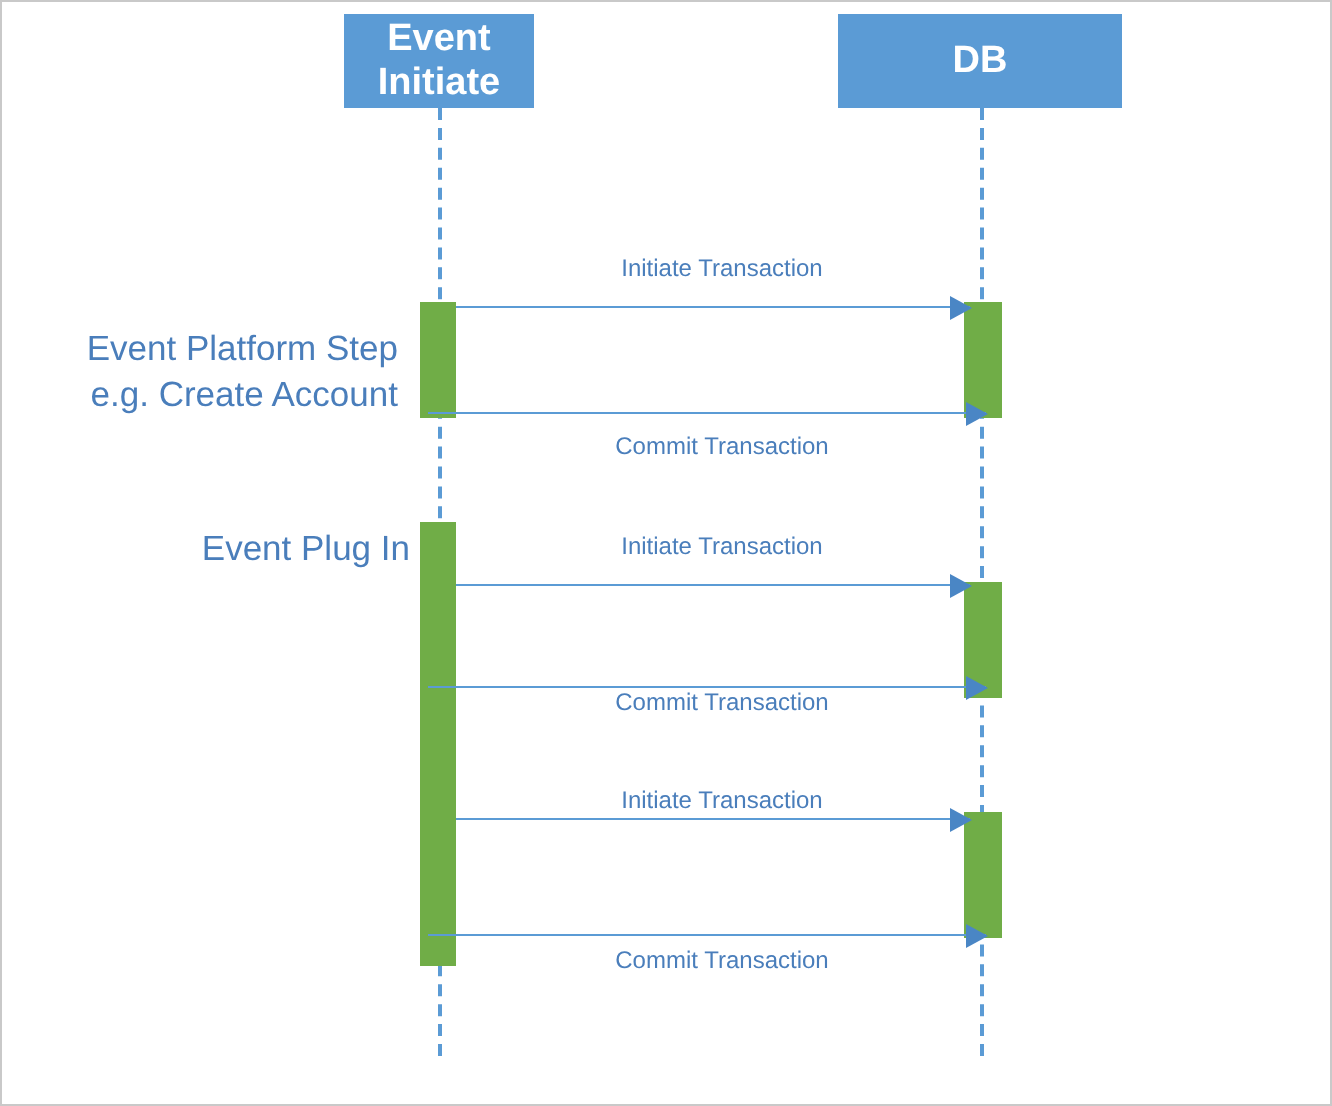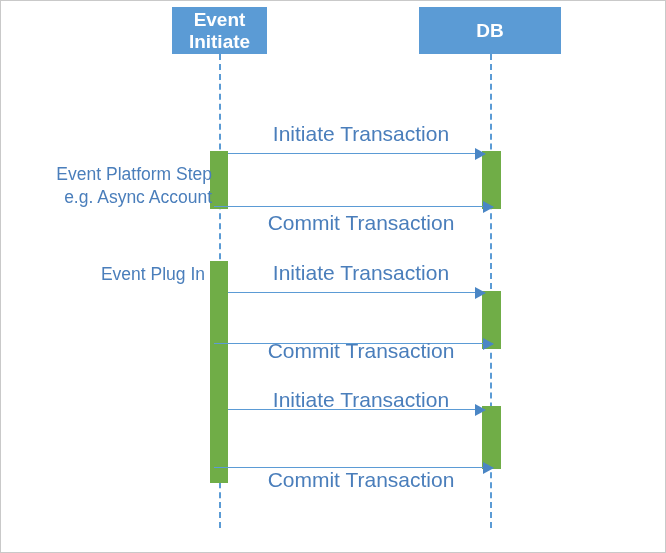--- a/index.html
+++ b/index.html
@@ -68,21 +68,21 @@
   }
   .message.to-right .head {
     right: -1px;
     border-left: 11px solid #4A86C5;
   }
 
   
   .msg-label {
     position: absolute;
     color: #4A7EBB;
-    font-size: 21px;
+    font-size: 12px;
     line-height: 20px;
     white-space: nowrap;
     text-align: center;
   }
 
   
   .side-label {
     position: absolute;
     color: #4A7EBB;
     font-size: 17.5px;
@@ -138,22 +138,22 @@
   <div class="message to-right" style="left:227px; top:408px; width:257px;">
     <span class="head"></span>
   </div>
   <div class="msg-label" style="left:235px; top:389px; width:250px;">Initiate Transaction</div>
 
   <div class="message to-right" style="left:213px; top:466px; width:279px;">
     <span class="head"></span>
   </div>
   <div class="msg-label" style="left:228px; top:469px; width:264px;">Commit Transaction</div>
 
-  <div class="side-label" style="left:29px; top:162px; width:182px;">
+  <div class="side-label" style="left:16px; top:162px; width:182px;">
     <span class="sline">Event Platform Step</span>
-    <span class="sline">e.g. Async Account</span>
+    <span class="sline">e.g. Create Account</span>
   </div>
 
   <div class="side-label" style="left:22px; top:262px; width:182px;">
     <span class="sline">Event Plug In</span>
   </div>
 
 </div>
 
 </body></html>

